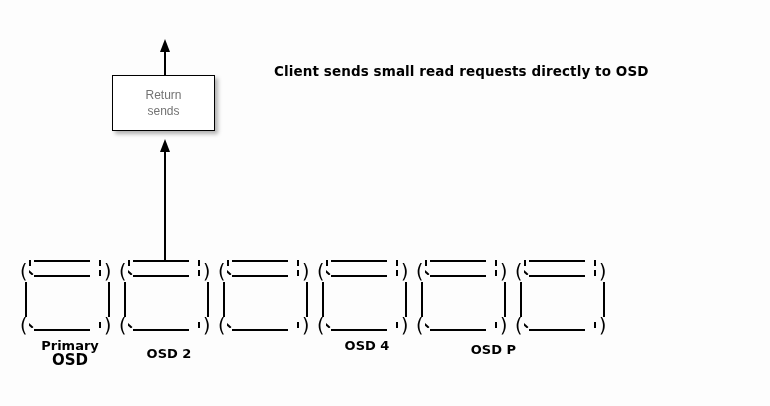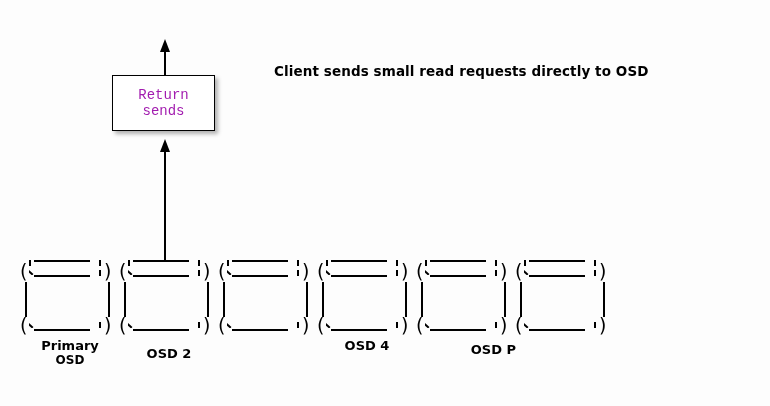--- a/index.html
+++ b/index.html
@@ -30,24 +30,24 @@
     background: #ffffff;
     box-sizing: border-box;
     display: flex;
     flex-direction: column;
     align-items: center;
     justify-content: center;
     box-shadow: 3px 3px 4px rgba(0,0,0,0.30);
     z-index: 5;
   }
   .return-box .line {
-    font-family: Liberation Mono, monospace;
-    font-size: 14px;
+    font-family: Liberation Sans, sans-serif;
+    font-size: 12px;
     line-height: 16px;
-    color: #a21caf;
+    color: #737373;
     white-space: nowrap;
   }
 
   
   .arrow-shaft {
     position: absolute;
     width: 1.6px;
     background: #000000;
     z-index: 3;
   }
@@ -139,21 +139,21 @@
     text-align: center;
     color: #000000;
     font-family: "DejaVu Sans", sans-serif;
     font-weight: 700;
     font-size: 13px;
     line-height: 15px;
     white-space: nowrap;
   }
   .cyl-label .sub {
     display: block;
-    font-size: 12px;
+    font-size: 15px;
     line-height: 14px;
   }
 </style>
 </head>
 <body>
 
 <div id="canvas">
 
   <div class="arrow-head" style="left:159.5px; top:39px;"></div>
   <div class="arrow-shaft" style="left:164.2px; top:50px; height:25px;"></div>

